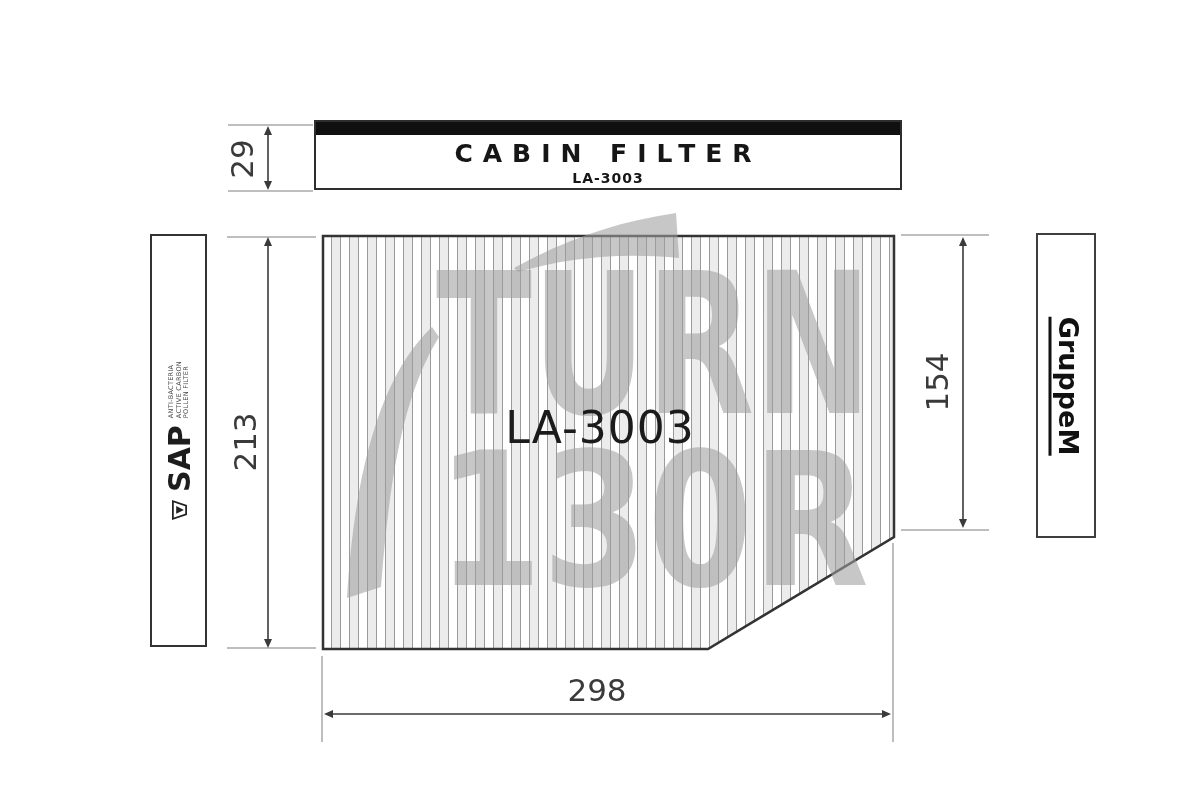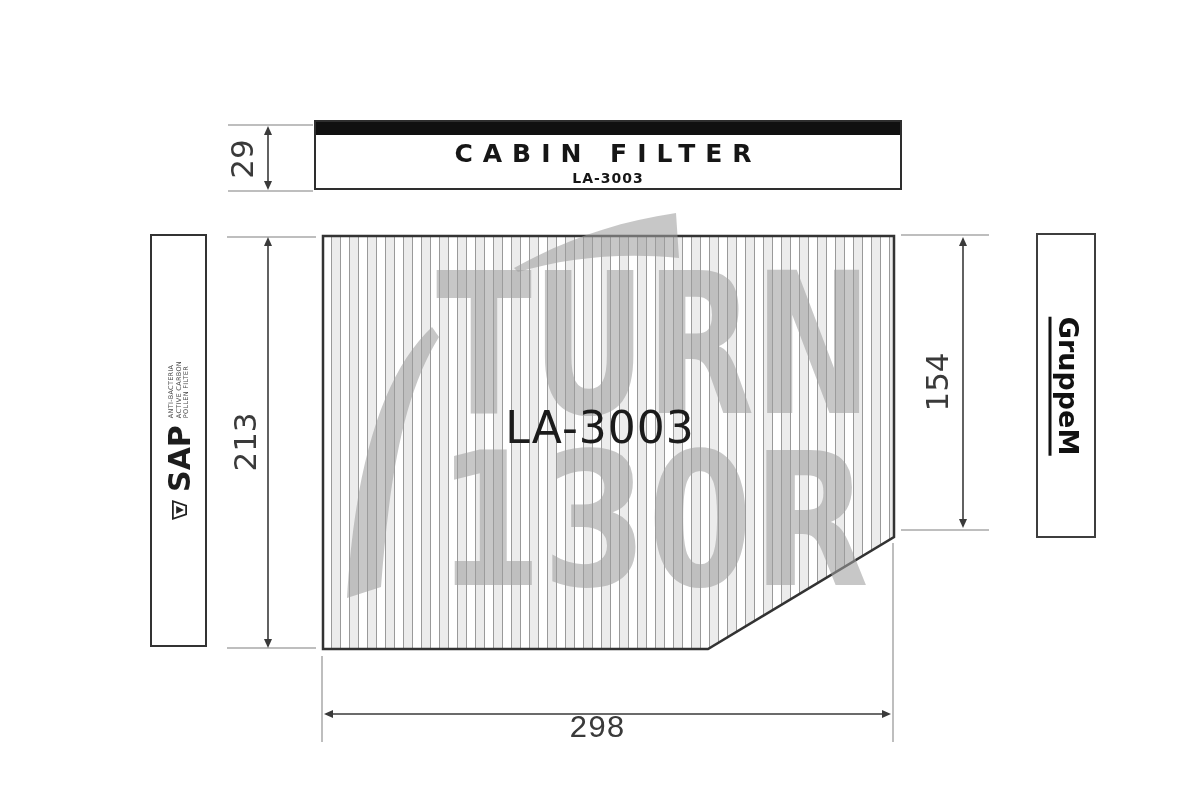--- a/index.html
+++ b/index.html
@@ -117,21 +117,21 @@
     <line class="extline" x1="322" y1="656" x2="322" y2="742"></line>
     <line class="extline" x1="893" y1="543" x2="893" y2="742"></line>
     <line class="dimline" x1="326" y1="714" x2="889" y2="714"></line>
     <polygon class="arrow" points="324,714 333,710 333,718"></polygon>
     <polygon class="arrow" points="891,714 882,710 882,718"></polygon>
   </svg>
 
   <div class="abs dim-label vert" style="left:242px;top:159px;">29</div>
   <div class="abs dim-label vert" style="left:245px;top:442px;">213</div>
   <div class="abs dim-label vert" style="left:937px;top:382px;">154</div>
-  <div class="abs dim-label" style="left:597px;top:728px;font-family:Liberation Mono, monospace;">298</div>
+  <div class="abs dim-label" style="left:597px;top:690px;">298</div>
 
   <div class="abs" id="label-box">
     <div id="label-bar"></div>
     <div id="label-title">CABIN FILTER</div>
     <div id="label-part">LA-3003</div>
   </div>
 
   <div class="abs" id="sap-box">
     <div id="sap-content">
       <svg width="22" height="22" viewBox="0 0 20 20">

